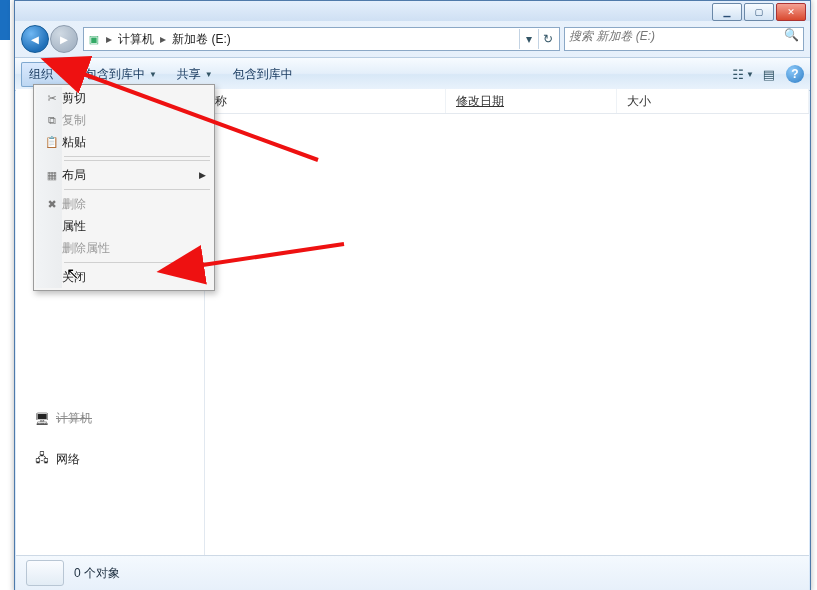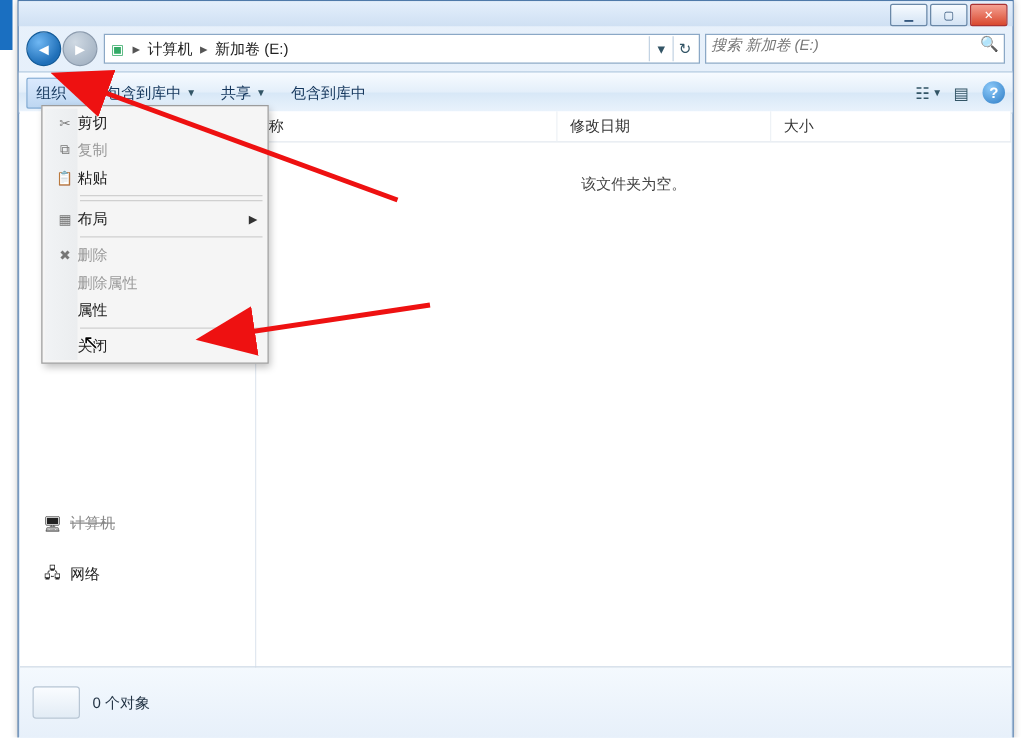--- a/index.html
+++ b/index.html
@@ -122,34 +122,34 @@
     flex:1; position:relative;
   }
   .col-headers {
     height:24px;
     border-bottom:1px solid #e4e9ef;
     display:flex; align-items:center;
     font-size:12px;color:#333;
   }
   .col { padding:0 10px; border-right:1px solid #eef2f6; height:100%; display:flex;align-items:center;}
   .col.name{width:220px;}
-  .col.mod{width:150px;}
+  .col.mod{width:150px;text-decoration:underline;}
   .col.type{width:110px;}
   .col.size{flex:1;}
   .emptymsg {
     position:absolute; left:0; right:0; top:50px; text-align:center;
     color:#444; font-size:12px;
   }
   
   .statusbar {
     position:absolute; left:1px; right:1px; bottom:1px; height:34px;
     background:linear-gradient(#f4f9fe,#e7f0fa);
     border-top:1px solid #cdd9e6;
     display:flex;align-items:center;gap:10px;
-    padding:11px 10px;
+    padding:0 10px;
     color:#234;
     font-size:12px;
   }
   .status-driveicon{width:36px;height:24px;border:1px solid #b8c6d4;border-radius:3px;background:linear-gradient(#fafcff,#e2ecf5);}
   
   .menu {
     position:absolute;
     left:18px;
     top:83px;
     width:176px;
@@ -255,21 +255,20 @@
         <span class="ticon">🖧</span>
         <span>网络</span>
       </div>
     </div>
     <div class="listarea">
       <div class="col-headers">
         <div class="col name">称</div>
         <div class="col mod">修改日期</div>
         <div class="col size">大小</div>
       </div>
-      <div class="emptymsg">该文件夹为空。</div>
     </div>
   </div>
 
   <div class="statusbar">
     <div class="status-driveicon"></div>
     <span>0 个对象</span>
   </div>
 
   <div class="menu">
     <div class="iconstrip"></div>
@@ -291,27 +290,27 @@
       <div class="menu-item">
         <span class="micon">▦</span>
         <span>布局</span>
         <span class="arrow">▶</span>
       </div>
       <div class="sep"></div>
       <div class="menu-item disabled">
         <span class="micon">✖</span>
         <span>删除</span>
       </div>
+      <div class="menu-item">
+        <span class="micon"></span>
+        <span>属性</span>
+      </div>
       <div class="menu-item disabled">
         <span class="micon"></span>
         <span>删除属性</span>
-      </div>
-      <div class="menu-item">
-        <span class="micon"></span>
-        <span>属性</span>
       </div>
       <div class="sep"></div>
       <div class="menu-item">
         <span class="micon"></span>
         <span>关闭</span>
       </div>
     </div>
   </div>
 
 </div>

